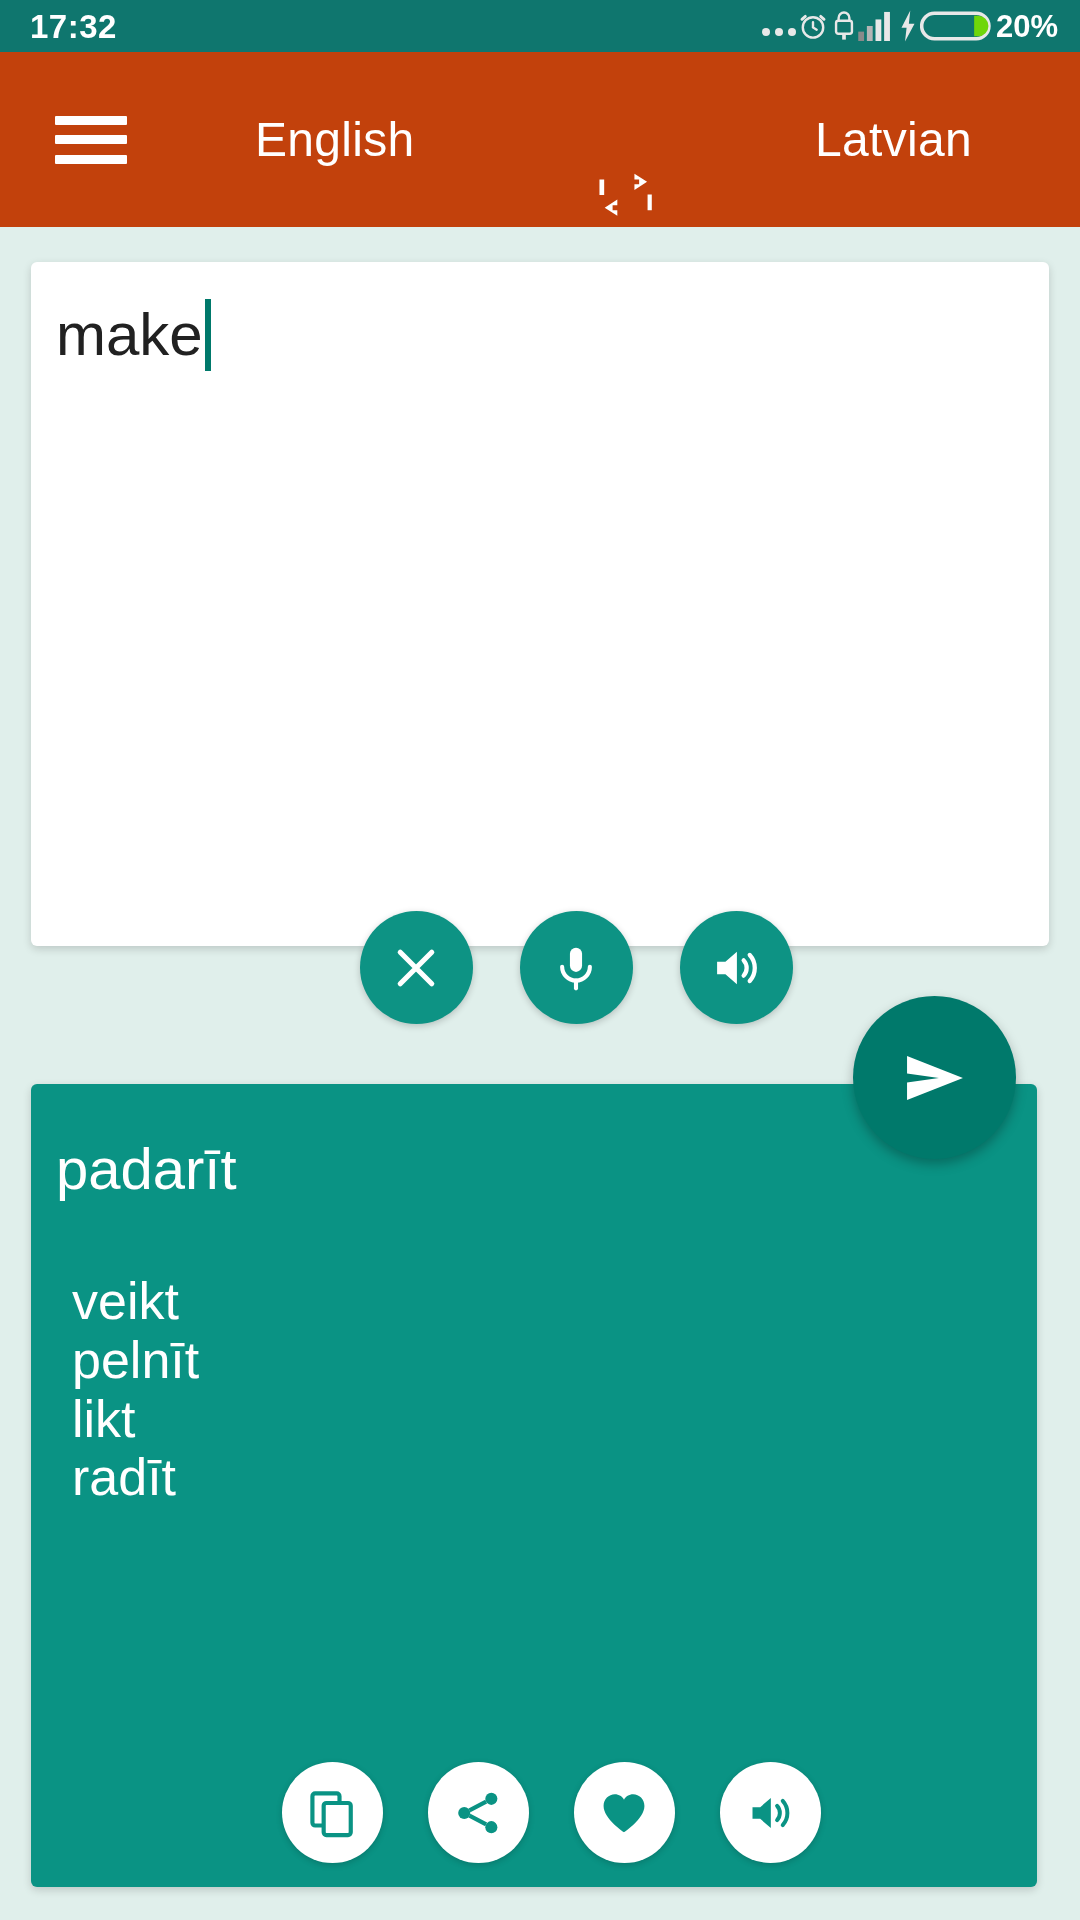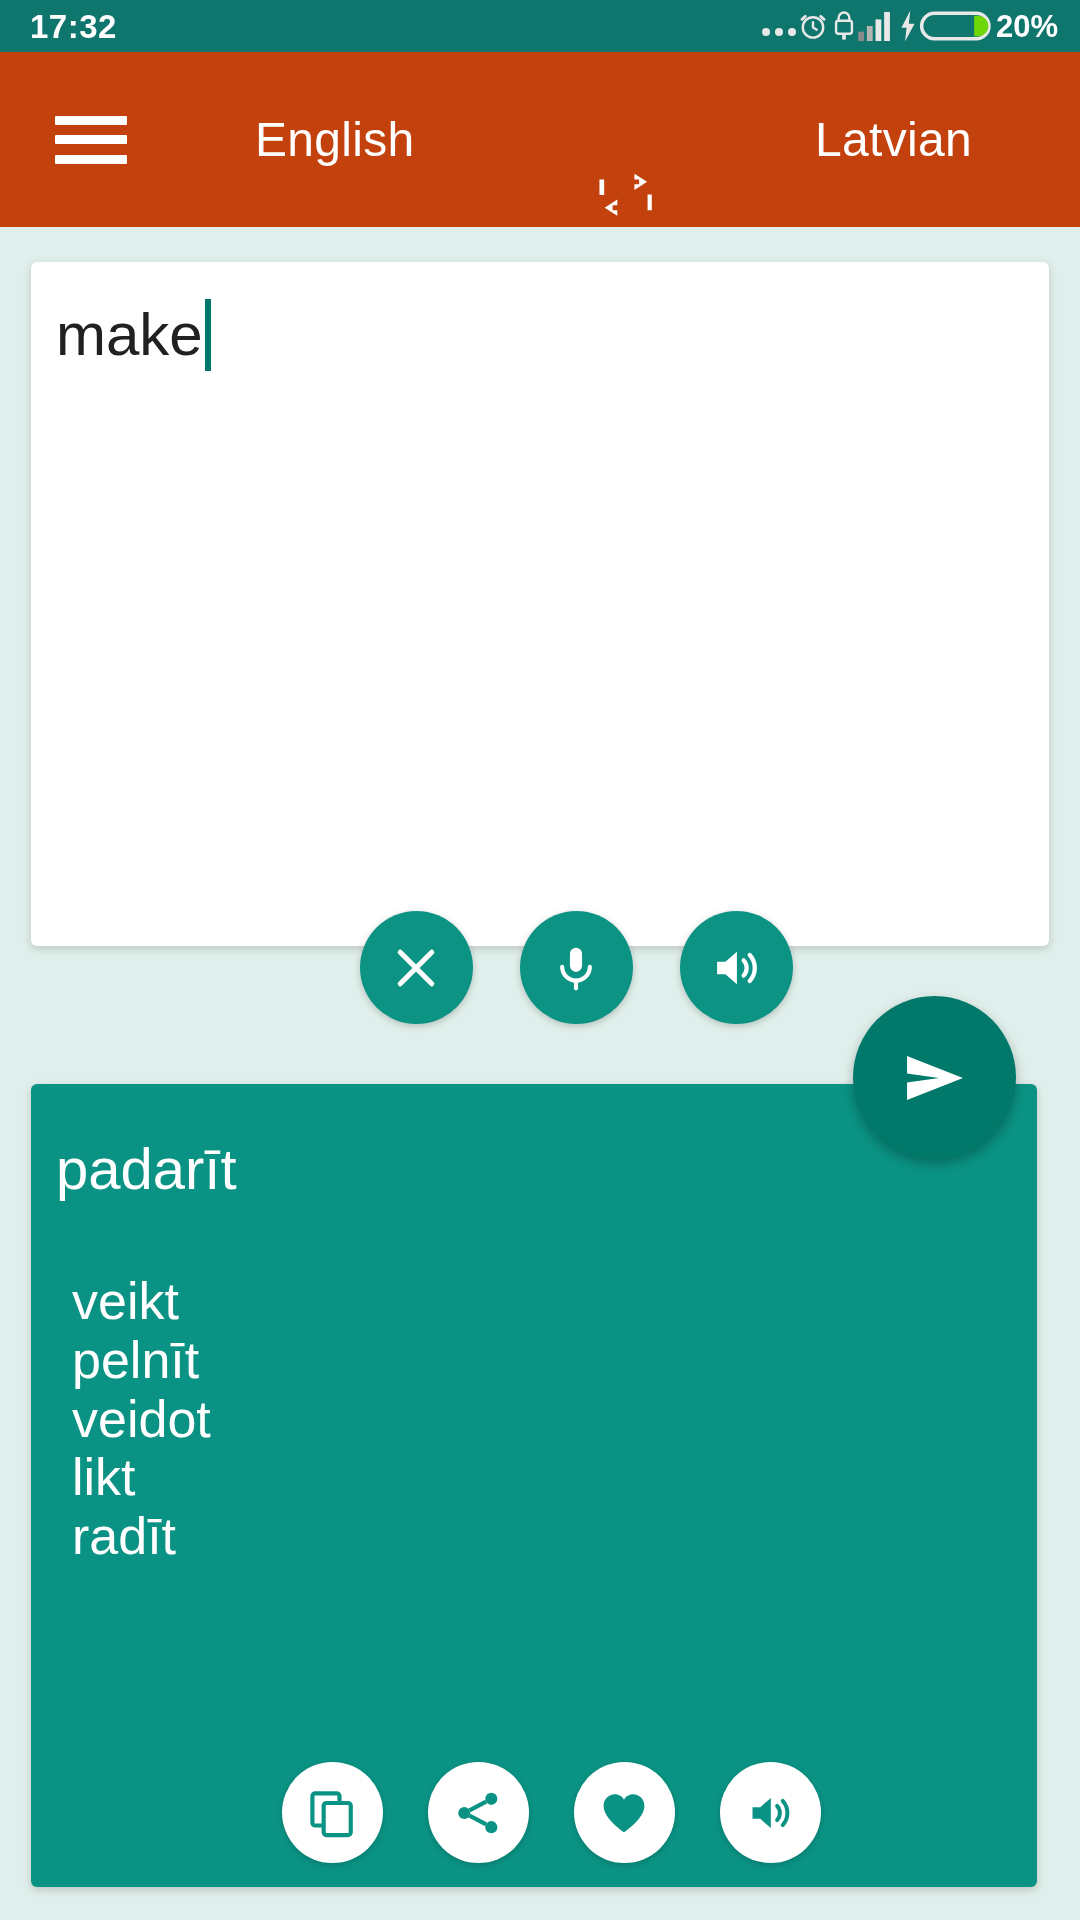--- a/index.html
+++ b/index.html
@@ -253,21 +253,20 @@
   </svg>
 </div>
 
 <div class="result-card">
 
   <div class="result-main">padarīt</div>
 
   <div class="result-alts">
     <div>veikt</div>
     <div>pelnīt</div>
-    <div>veidot</div>
     <div>likt</div>
     <div>radīt</div>
   </div>
 
   <div class="result-actions">
 
     <div class="circ-btn-white">
       <svg width="50" height="50" viewBox="0 0 24 24">
         <rect x="2.6" y="2.6" width="13" height="15.4" rx="1.3" fill="none" stroke="#0a9384" stroke-width="2"></rect>
         <rect x="8" y="7.2" width="13" height="15.4" rx="1.3" fill="#ffffff" stroke="#0a9384" stroke-width="2"></rect>

